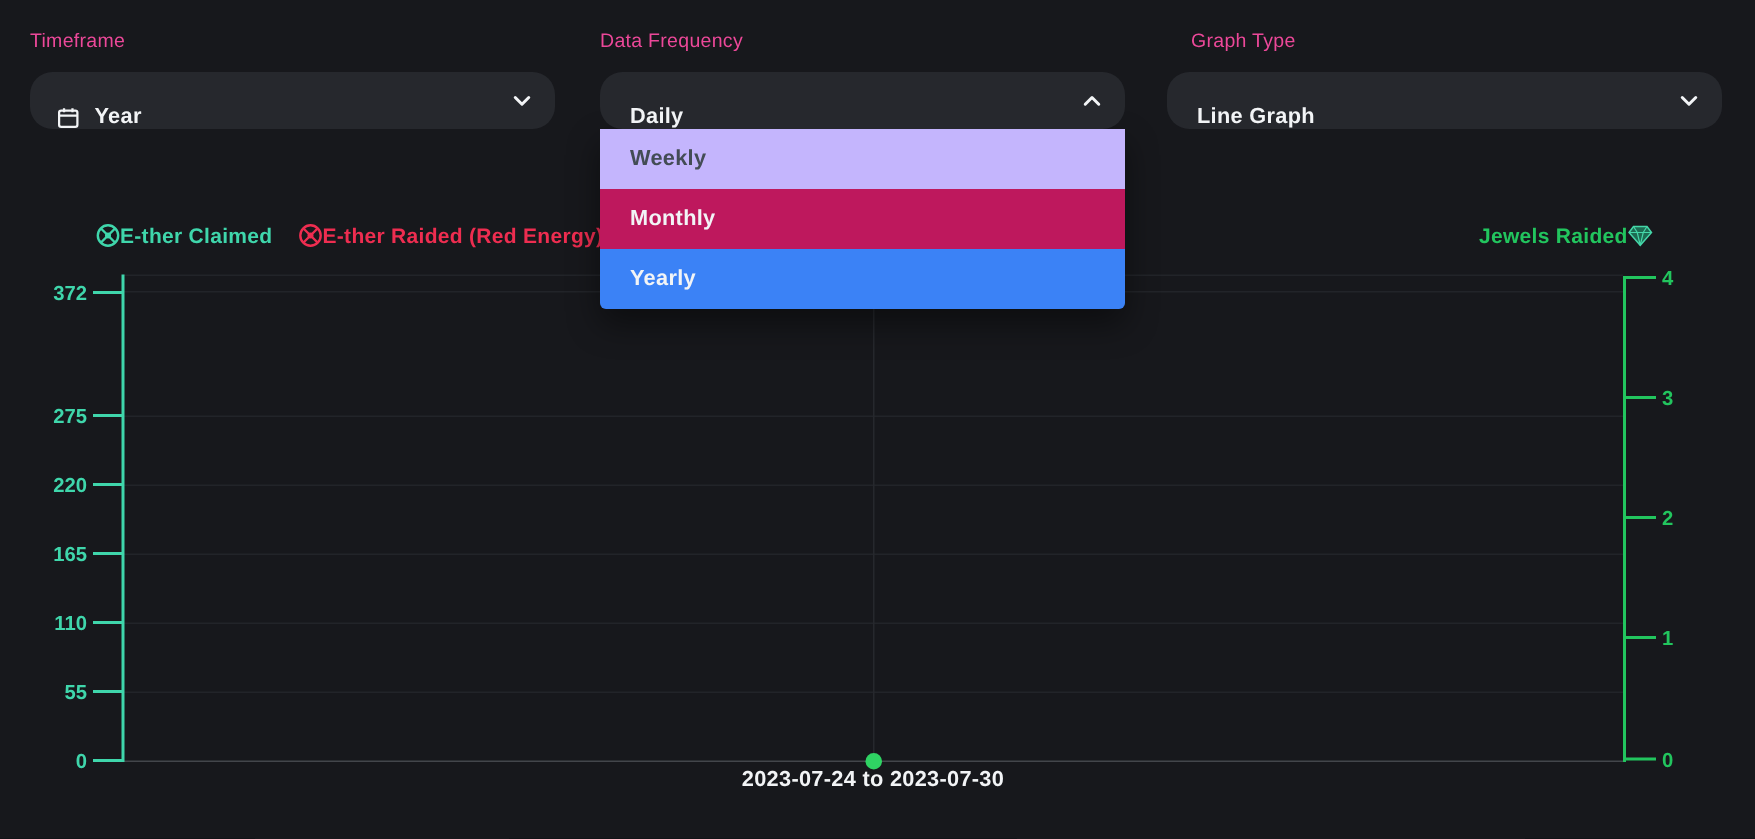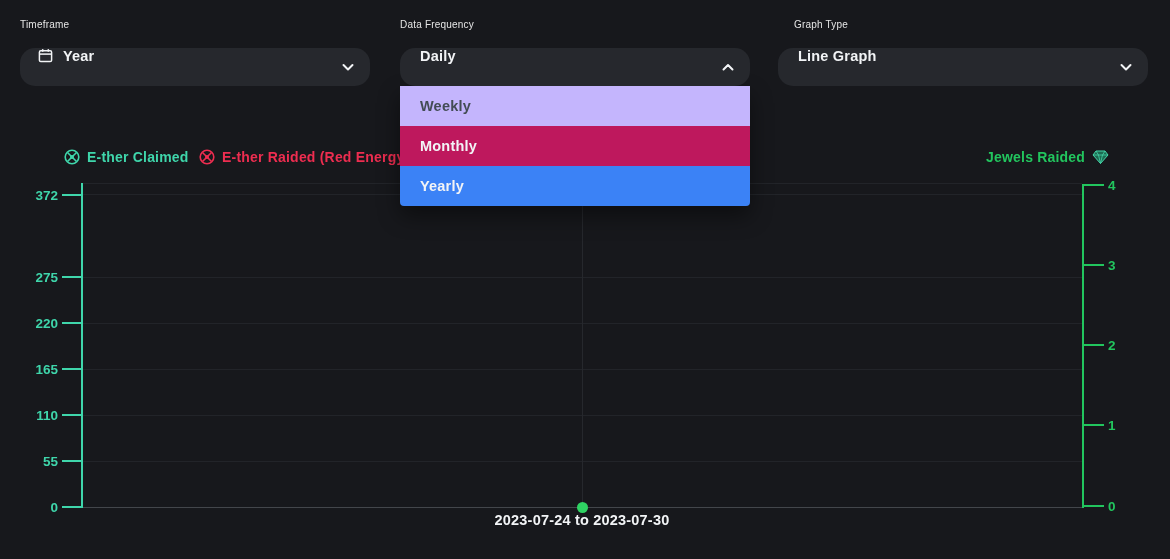--- a/index.html
+++ b/index.html
@@ -5,25 +5,25 @@
   * { margin:0; padding:0; box-sizing:border-box; }
   html,body { background:#101114; }
   .stage {
     position:relative; width:1170px; height:559px;
     background:#17181c; overflow:hidden;
     font-family:"Liberation Sans", sans-serif;
     -webkit-font-smoothing:antialiased;
   }
   
   .ctl-label {
-    position:absolute; top:19px; font-size:10px; color:#e5e5e5; letter-spacing:.2px;
+    position:absolute; top:19px; font-size:13px; color:#ec4899; letter-spacing:.2px;
   }
   .select {
     position:absolute; top:48px; height:38px; background:#26282d; border-radius:15px;
-    display:flex; align-items:flex-start; cursor:pointer;
+    display:flex; align-items:flex-end; cursor:pointer;
   }
   .select .val {
     color:#f2f4f6; font-size:14.5px; font-weight:600; letter-spacing:.2px;
   }
   .select .chev {
     position:absolute; right:14px; top:50%; transform:translateY(-50%);
     width:16px; height:16px; display:flex; align-items:center; justify-content:center;
   }
   .cal-icon { margin:0 10px 0 18px; display:flex; align-items:center; }
   .pad-text { padding-left:20px; }
@@ -34,21 +34,21 @@
   }
   .menu .opt {
     height:40px; display:flex; align-items:center; padding-left:20px;
     font-size:14.5px; font-weight:600; letter-spacing:.2px; cursor:pointer;
   }
   .opt-weekly  { background:#c4b5fd; color:#434c55; }
   .opt-monthly { background:#be185d; color:#f2f4f6; }
   .opt-yearly  { background:#3b82f6; color:#f2f4f6; }
   
   .legend-item {
-    position:absolute; top:149px; display:flex; align-items:center; gap:7px;
+    position:absolute; top:149px; display:flex; align-items:center; 
     font-size:14px; font-weight:600; letter-spacing:.2px;
   }
   
   .hgrid { position:absolute; left:82px; width:1000px; height:1px; background:#222429; }
   .vgrid { position:absolute; width:1px; background:#26282d; }
   .baseline { position:absolute; left:82px; width:1000px; height:1px; background:#43464b; }
   .axis-line { position:absolute; width:2px; }
   .tickmark { position:absolute; height:2px; width:20px; }
   .tick-label { position:absolute; font-size:13.5px; font-weight:600; }
   .tick-label.left { right:1112px; text-align:right; width:60px; }

